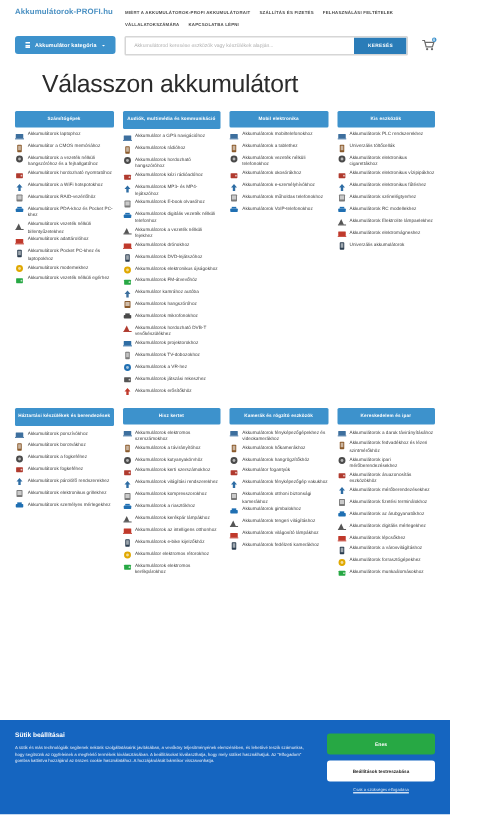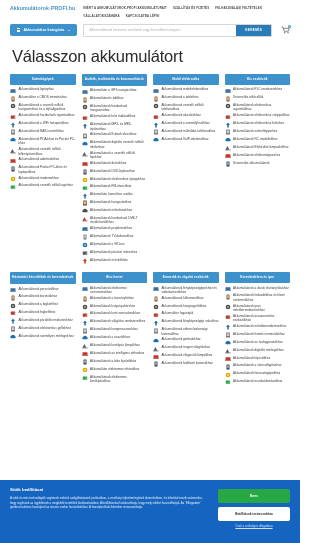--- a/index.html
+++ b/index.html
@@ -76,21 +76,21 @@
   .cartbadge {
     position: absolute; top: -1px; right: 1px;
     background: #3d92cc; color: #fff;
     font-size: 2.4px; line-height: 3.4px;
     min-width: 3.4px; height: 3.4px; border-radius: 50%;
     text-align: center; font-weight: 700;
   }
 
   
   h1.title {
-    margin: 5px 0 8px 12px;
+    margin: 5px 0 8px 28px;
     font-size: 16.5px; font-weight: 400; color: #2b2b2b;
     letter-spacing: -.2px;
   }
 
   
   .grid {
     display: grid;
     grid-template-columns: repeat(4, 1fr);
     gap: 3px 6px;
     padding: 0 10px;

